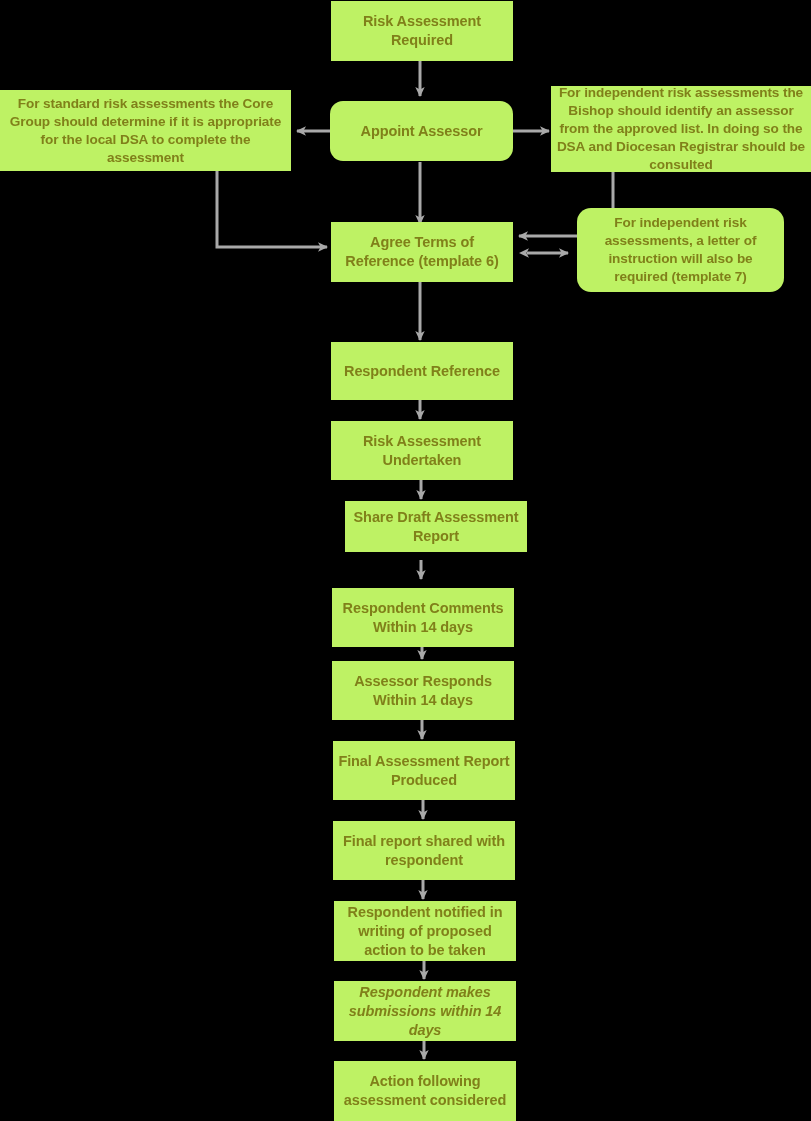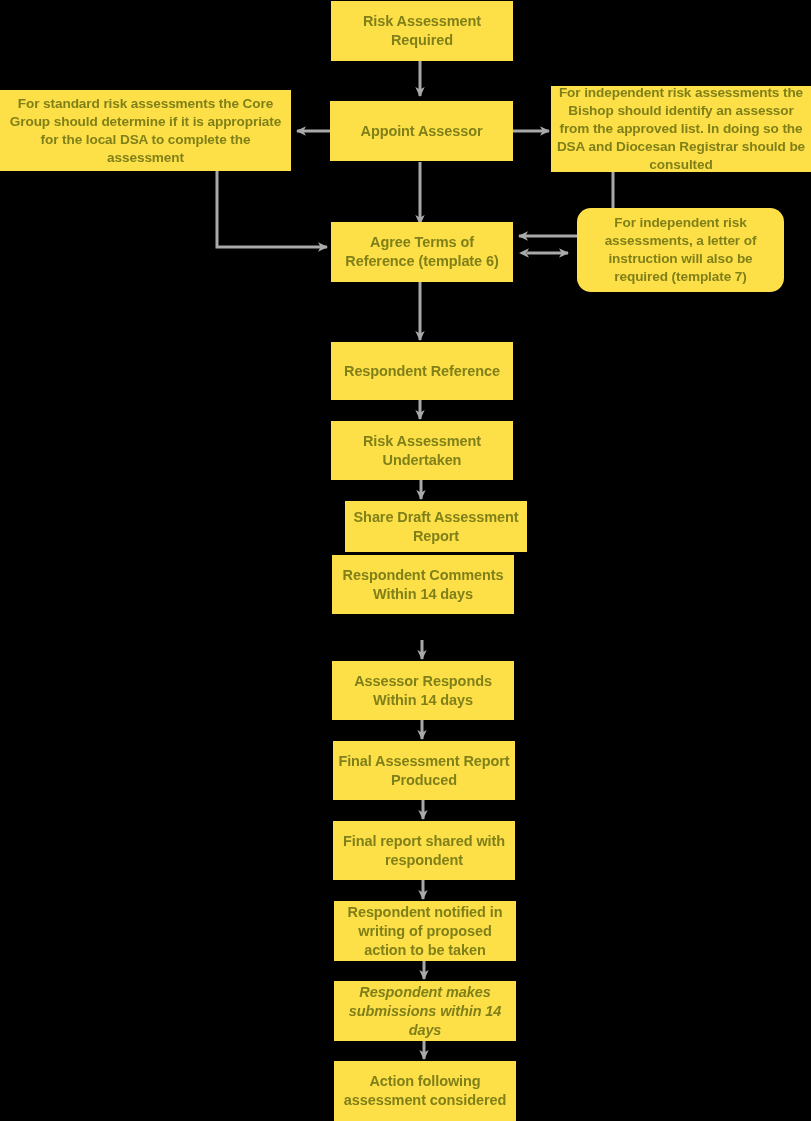--- a/index.html
+++ b/index.html
@@ -18,21 +18,21 @@
   #canvas {
     position: absolute;
     left: 0;
     top: 0;
     width: 811px;
     height: 1121px;
   }
   .node {
     position: absolute;
     box-sizing: border-box;
-    background: #fde047;
+    background: #bef264;
     color: #80801a;
     font-weight: bold;
     font-size: 14.5px;
     line-height: 19px;
     text-align: center;
     display: flex;
     align-items: center;
     justify-content: center;
     padding: 2px 5px;
     letter-spacing: -0.1px;
@@ -102,21 +102,21 @@
       <path d="M424,961 L424,979" marker-end="url(#ah)"></path>
 
       <path d="M424,1041 L424,1059" marker-end="url(#ah)"></path>
     </g>
   </svg>
 
   <div class="node" style="left:331px; top:1px; width:182px; height:60px;">
     <span>Risk Assessment Required</span>
   </div>
 
-  <div class="node" style="left:330px; top:101px; width:183px; height:60px;">
+  <div class="node" style="left:330px; top:101px; width:183px; height:60px;border-radius:13px;">
     <span>Appoint Assessor</span>
   </div>
 
   <div class="node side" style="left:0px; top:90px; width:291px; height:81px;align-items:center;">
     <span>For standard risk assessments the Core Group should determine if it is appropriate for the local DSA to complete the assessment</span>
   </div>
 
   <div class="node side" style="left:551px; top:86px; width:260px; height:86px;justify-content:flex-end;">
     <span>For independent risk assessments the Bishop should identify an assessor from the approved list. In doing so the DSA and Diocesan Registrar should be consulted</span>
   </div>
@@ -134,21 +134,21 @@
   </div>
 
   <div class="node" style="left:331px; top:421px; width:182px; height:59px;">
     <span>Risk Assessment Undertaken</span>
   </div>
 
   <div class="node" style="left:345px; top:501px; width:182px; height:51px;">
     <span>Share Draft Assessment Report</span>
   </div>
 
-  <div class="node" style="left:332px; top:555px; width:182px; height:59px;">
+  <div class="node" style="left:332px; top:588px; width:182px; height:59px;">
     <span>Respondent Comments Within 14 days</span>
   </div>
 
   <div class="node" style="left:332px; top:661px; width:182px; height:59px;">
     <span>Assessor Responds Within 14 days</span>
   </div>
 
   <div class="node" style="left:333px; top:741px; width:182px; height:59px;">
     <span>Final Assessment Report Produced</span>
   </div>

